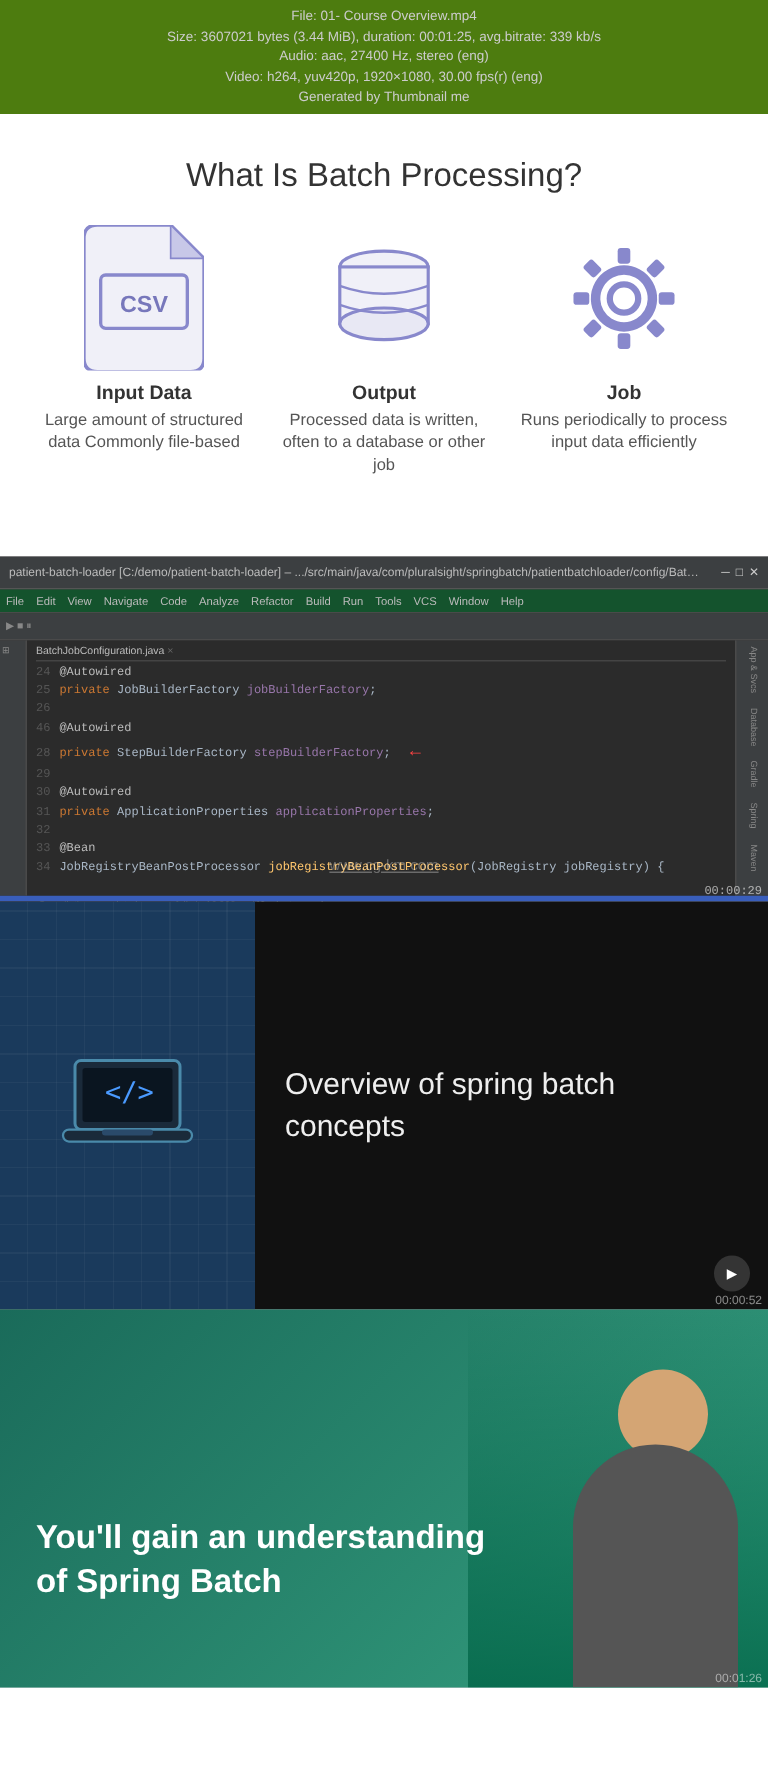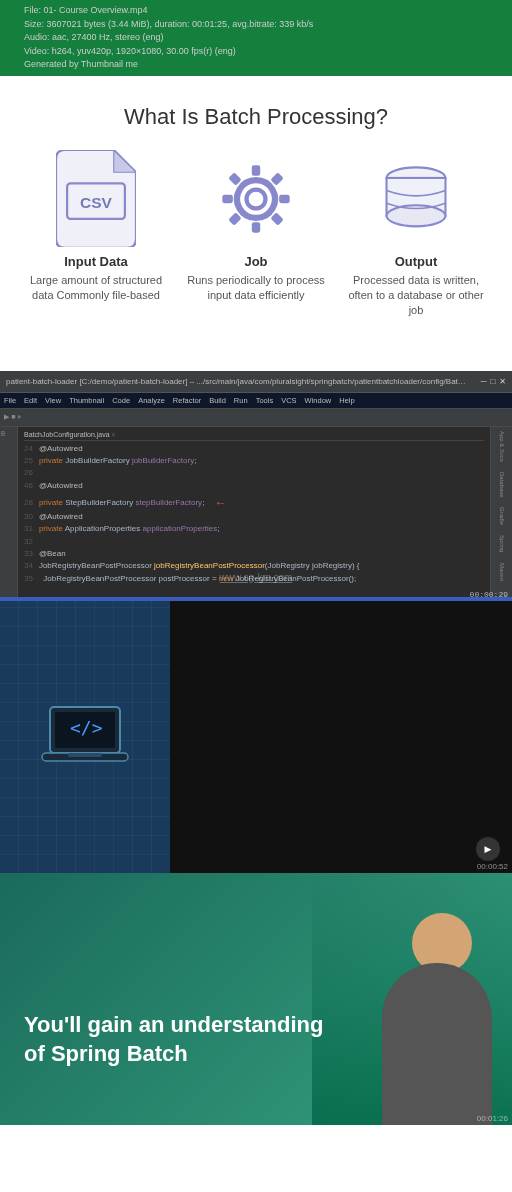--- a/index.html
+++ b/index.html
@@ -6,25 +6,26 @@
     body {
       width: 512px;
       min-height: 1192px;
       font-family: Arial, sans-serif;
       background: #fff;
       overflow-x: hidden;
     }
 
     
     .metadata-bar {
-      background: #15803d;
+      background: #4d7c0f;
       color: #ccc;
       font-size: 9px;
-      padding: 4px 24px;
+      padding: 4px 0;
       line-height: 1.5;
+      text-align: center;
     }
 
     
     .section-batch {
       background: #fff;
       padding: 28px 20px 36px;
       text-align: center;
     }
     .section-batch h1 {
       font-size: 22px;
@@ -77,21 +78,21 @@
       background: #3c3f41;
       height: 22px;
       display: flex;
       align-items: center;
       padding: 0 6px;
       font-size: 8px;
       color: #bbb;
       border-bottom: 1px solid #555;
     }
     .ide-menu {
-      background: #0f172a;
+      background: #14532d;
       height: 16px;
       display: flex;
       align-items: center;
       padding: 0 4px;
       gap: 8px;
       font-size: 7.5px;
       color: #bbb;
       border-bottom: 1px solid #4a4a4a;
     }
     .ide-toolbar {
@@ -120,21 +121,21 @@
       border-left: 1px solid #4a4a4a;
       font-size: 6px;
       color: #888;
       display: flex;
       flex-direction: column;
       align-items: center;
       padding-top: 4px;
       gap: 10px;
     }
     .code-line {
-      font-family: Liberation Sans, sans-serif;
+      font-family: Liberation Mono, monospace;
       font-size: 8px;
       color: #a9b7c6;
       line-height: 1.55;
       white-space: nowrap;
     }
     .ide-status-bar {
       background: #395ebb;
       height: 14px;
       display: flex;
       align-items: center;
@@ -303,20 +304,38 @@
       <div class="icon-box">
         <svg viewBox="0 0 72 88" xmlns="http://www.w3.org/2000/svg">
           <path d="M8 0 L52 0 L72 20 L72 80 Q72 88 64 88 L8 88 Q0 88 0 80 L0 8 Q0 0 8 0Z" fill="#f0f0f8" stroke="#8888cc" stroke-width="2"></path>
           <path d="M52 0 L52 20 L72 20Z" fill="#c8c8e8" stroke="#8888cc" stroke-width="1"></path>
           <rect x="10" y="30" width="52" height="32" rx="3" fill="none" stroke="#8888cc" stroke-width="2"></rect>
           <text x="36" y="52" text-anchor="middle" font-size="14" font-weight="bold" fill="#7777bb" font-family="Arial">CSV</text>
         </svg>
       </div>
       <div class="icon-title">Input Data</div>
       <div class="icon-desc">Large amount of structured data Commonly file-based</div>
+    </div>
+
+    <div class="batch-icon-item">
+      <div class="icon-box">
+        <svg viewBox="0 0 76 76" xmlns="http://www.w3.org/2000/svg">
+
+          <ellipse cx="38" cy="18" rx="28" ry="10" fill="#f0f0f8" stroke="#8888cc" stroke-width="2"></ellipse>
+
+          <rect x="10" y="18" width="56" height="36" fill="#f0f0f8" stroke="#8888cc" stroke-width="2"></rect>
+
+          <ellipse cx="38" cy="54" rx="28" ry="10" fill="#e8e8f4" stroke="#8888cc" stroke-width="2"></ellipse>
+
+          <path d="M10 30 Q38 40 66 30" fill="none" stroke="#8888cc" stroke-width="1.5"></path>
+          <path d="M10 42 Q38 52 66 42" fill="none" stroke="#8888cc" stroke-width="1.5"></path>
+        </svg>
+      </div>
+      <div class="icon-title">Output</div>
+      <div class="icon-desc">Processed data is written, often to a database or other job</div>
     </div>
 
     <div class="batch-icon-item">
       <div class="icon-box">
         <svg viewBox="0 0 76 76" xmlns="http://www.w3.org/2000/svg">
           <path d="M38 20 A18 18 0 1 1 37.99 20Z" fill="none" stroke="#8888cc" stroke-width="6"></path>
           <circle cx="38" cy="38" r="9" fill="#fff" stroke="#8888cc" stroke-width="4"></circle>
 
           <rect x="34" y="6" width="8" height="10" rx="2" fill="#8888cc"></rect>
           <rect x="34" y="60" width="8" height="10" rx="2" fill="#8888cc"></rect>
@@ -324,55 +343,37 @@
           <rect x="60" y="34" width="10" height="8" rx="2" fill="#8888cc"></rect>
           <rect x="14" y="14" width="8" height="10" rx="2" transform="rotate(-45 18 19)" fill="#8888cc"></rect>
           <rect x="54" y="14" width="8" height="10" rx="2" transform="rotate(45 58 19)" fill="#8888cc"></rect>
           <rect x="14" y="52" width="8" height="10" rx="2" transform="rotate(45 18 57)" fill="#8888cc"></rect>
           <rect x="54" y="52" width="8" height="10" rx="2" transform="rotate(-45 58 57)" fill="#8888cc"></rect>
         </svg>
       </div>
       <div class="icon-title">Job</div>
       <div class="icon-desc">Runs periodically to process input data efficiently</div>
     </div>
-
-    <div class="batch-icon-item">
-      <div class="icon-box">
-        <svg viewBox="0 0 76 76" xmlns="http://www.w3.org/2000/svg">
-
-          <ellipse cx="38" cy="18" rx="28" ry="10" fill="#f0f0f8" stroke="#8888cc" stroke-width="2"></ellipse>
-
-          <rect x="10" y="18" width="56" height="36" fill="#f0f0f8" stroke="#8888cc" stroke-width="2"></rect>
-
-          <ellipse cx="38" cy="54" rx="28" ry="10" fill="#e8e8f4" stroke="#8888cc" stroke-width="2"></ellipse>
-
-          <path d="M10 30 Q38 40 66 30" fill="none" stroke="#8888cc" stroke-width="1.5"></path>
-          <path d="M10 42 Q38 52 66 42" fill="none" stroke="#8888cc" stroke-width="1.5"></path>
-        </svg>
-      </div>
-      <div class="icon-title">Output</div>
-      <div class="icon-desc">Processed data is written, often to a database or other job</div>
-    </div>
   </div>
 </div>
 
 <div class="section-ide">
   <div class="ide-titlebar">
     <span style="overflow:hidden;text-overflow:ellipsis;white-space:nowrap;max-width:460px;">patient-batch-loader [C:/demo/patient-batch-loader] – .../src/main/java/com/pluralsight/springbatch/patientbatchloader/config/BatchJobConfiguration.java [patient-batch-loader_main] – IntelliJ IDEA</span>
     <span style="margin-left:auto;display:flex;gap:4px;">
       <span style="color:#ccc;">─</span>
       <span style="color:#ccc;">□</span>
       <span style="color:#ccc;">✕</span>
     </span>
   </div>
   <div class="ide-menu">
     <span>File</span>
     <span>Edit</span>
     <span>View</span>
-    <span>Thumbnail</span>
+    <span>Navigate</span>
     <span>Code</span>
     <span>Analyze</span>
     <span>Refactor</span>
     <span>Build</span>
     <span>Run</span>
     <span>Tools</span>
     <span>VCS</span>
     <span>Window</span>
     <span>Help</span>
   </div>
@@ -391,26 +392,26 @@
       </div>
 
       <div class="code-line"><span style="color:#555;margin-right:6px;">24</span><span style="color:#bbb;">@Autowired</span></div>
       <div class="code-line"><span style="color:#555;margin-right:6px;">25</span><span style="color:#cc7832;">private</span> <span style="color:#a9b7c6;">JobBuilderFactory</span> <span style="color:#9876aa;">jobBuilderFactory</span>;</div>
       <div class="code-line"><span style="color:#555;margin-right:6px;">26</span></div>
       <div class="code-line"><span style="color:#555;margin-right:6px;">46</span><span style="color:#bbb;">@Autowired</span></div>
       <div class="code-line" style="position:relative;">
         <span style="color:#555;margin-right:6px;">28</span><span style="color:#cc7832;">private</span> <span style="color:#a9b7c6;">StepBuilderFactory</span> <span style="color:#9876aa;">stepBuilderFactory</span>;
         <span style="color:#f44;margin-left:8px;font-size:12px;">←</span>
       </div>
+      <div class="code-line"><span style="color:#555;margin-right:6px;">29</span></div>
       <div class="code-line"><span style="color:#555;margin-right:6px;">30</span><span style="color:#bbb;">@Autowired</span></div>
       <div class="code-line"><span style="color:#555;margin-right:6px;">31</span><span style="color:#cc7832;">private</span> <span style="color:#a9b7c6;">ApplicationProperties</span> <span style="color:#9876aa;">applicationProperties</span>;</div>
       <div class="code-line"><span style="color:#555;margin-right:6px;">32</span></div>
       <div class="code-line"><span style="color:#555;margin-right:6px;">33</span><span style="color:#bbb;">@Bean</span></div>
       <div class="code-line"><span style="color:#555;margin-right:6px;">34</span><span style="color:#a9b7c6;">JobRegistryBeanPostProcessor</span> <span style="color:#ffc66d;">jobRegistryBeanPostProcessor</span>(<span style="color:#a9b7c6;">JobRegistry</span> jobRegistry) {</div>
-      <div class="code-line"><span style="color:#555;margin-right:6px;">35</span>&nbsp;&nbsp;<span style="color:#a9b7c6;">JobRegistryBeanPostProcessor</span> postProcessor = <span style="color:#cc7832;">new</span> <span style="color:#a9b7c6;">JobRegistryBeanPostProcessor</span>();</div>
 
     </div>
 
     <div class="ide-sidebar-right">
       <div style="writing-mode:vertical-rl;font-size:6px;color:#888;">App &amp; Svcs</div>
       <div style="writing-mode:vertical-rl;font-size:6px;color:#888;">Database</div>
       <div style="writing-mode:vertical-rl;font-size:6px;color:#888;">Gradle</div>
       <div style="writing-mode:vertical-rl;font-size:6px;color:#888;">Spring</div>
       <div style="writing-mode:vertical-rl;font-size:6px;color:#888;">Maven</div>
     </div>
@@ -429,20 +430,23 @@
     <div class="overview-left-pattern"></div>
 
     <svg width="90" height="70" viewBox="0 0 90 70" xmlns="http://www.w3.org/2000/svg" style="position:relative;z-index:1;">
       <rect x="10" y="5" width="70" height="46" rx="4" fill="#1a2a3a" stroke="#4a8aaa" stroke-width="2"></rect>
       <rect x="15" y="10" width="60" height="36" rx="2" fill="#0a1520"></rect>
 
       <text x="30" y="32" font-size="18" fill="#4a9aff" font-family="monospace">&lt;/&gt;</text>
       <rect x="2" y="51" width="86" height="8" rx="4" fill="#1a2a3a" stroke="#4a8aaa" stroke-width="1.5"></rect>
       <rect x="28" y="51" width="34" height="4" rx="2" fill="#2a4a6a"></rect>
     </svg>
+  </div>
+  <div class="overview-right">
+    <div class="overview-text">Overview of spring batch concepts</div>
   </div>
   <div class="play-btn">▶</div>
   <div class="overview-timestamp">00:00:52</div>
 </div>
 
 <div class="section-understanding">
   <div class="understanding-bg"></div>
 
   <div class="person-silhouette">
     <div class="person-head"></div>

